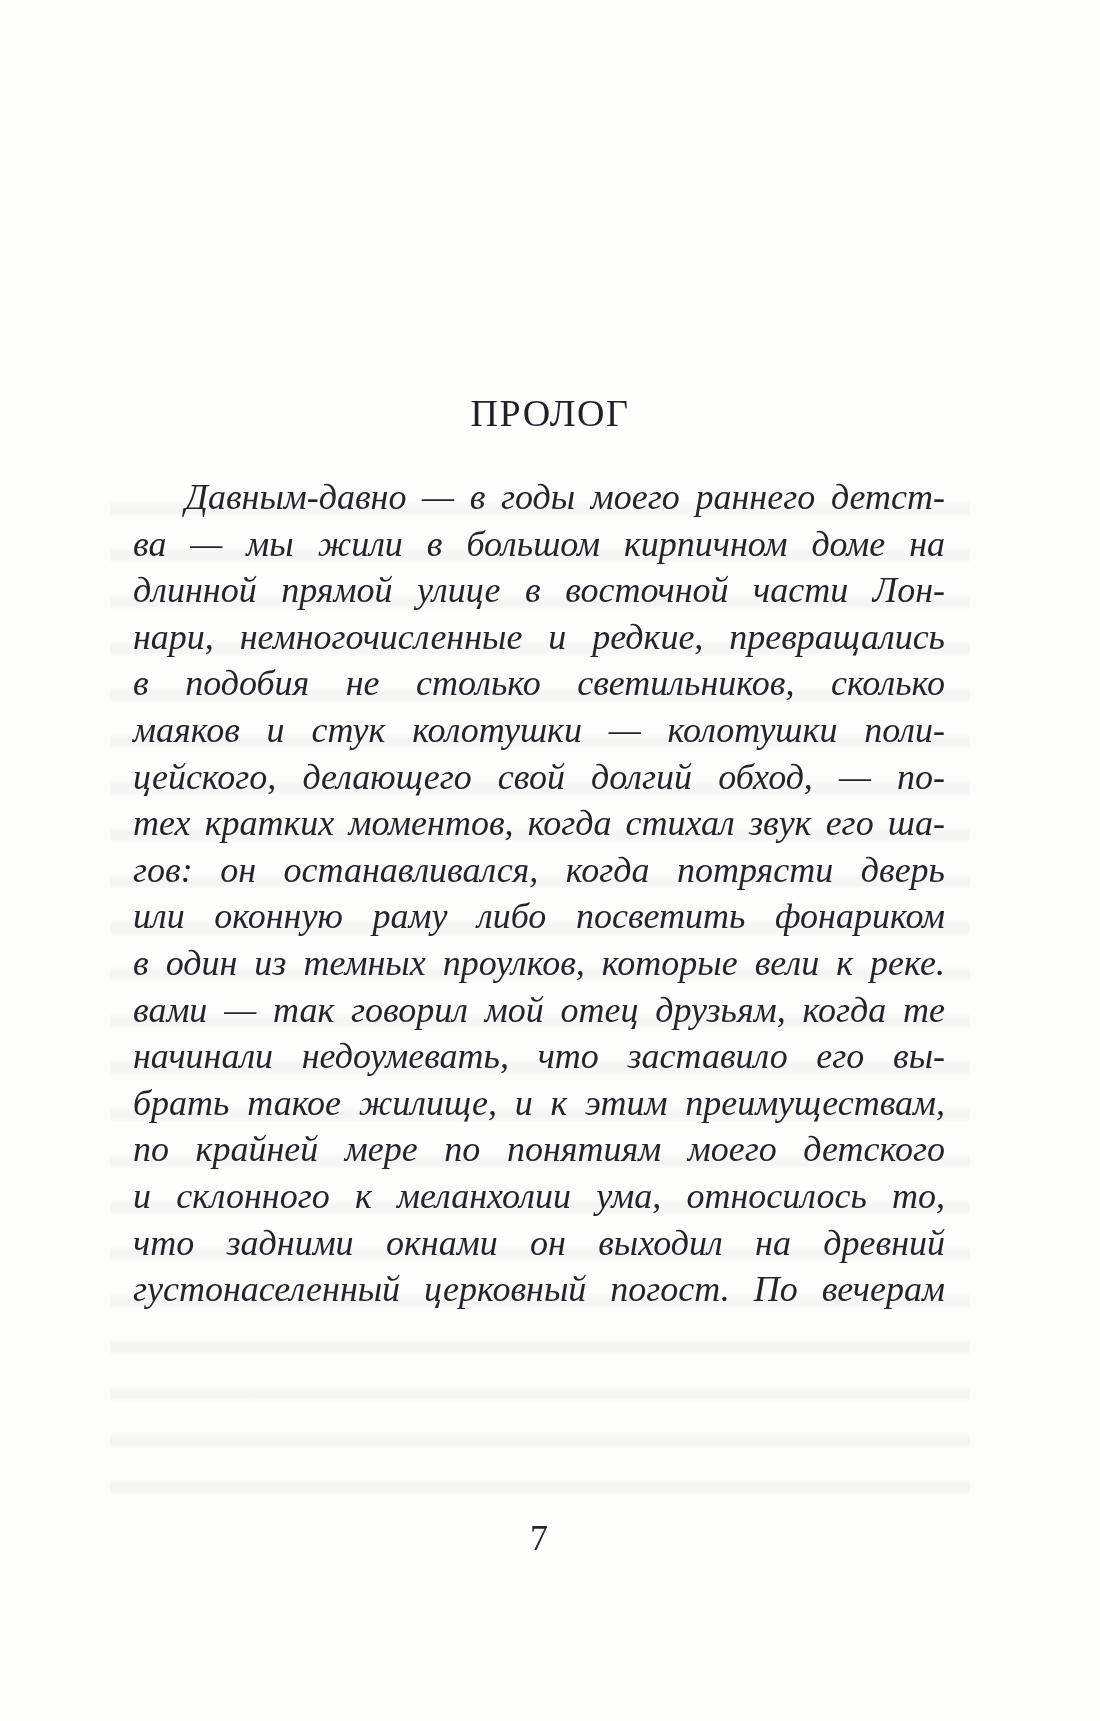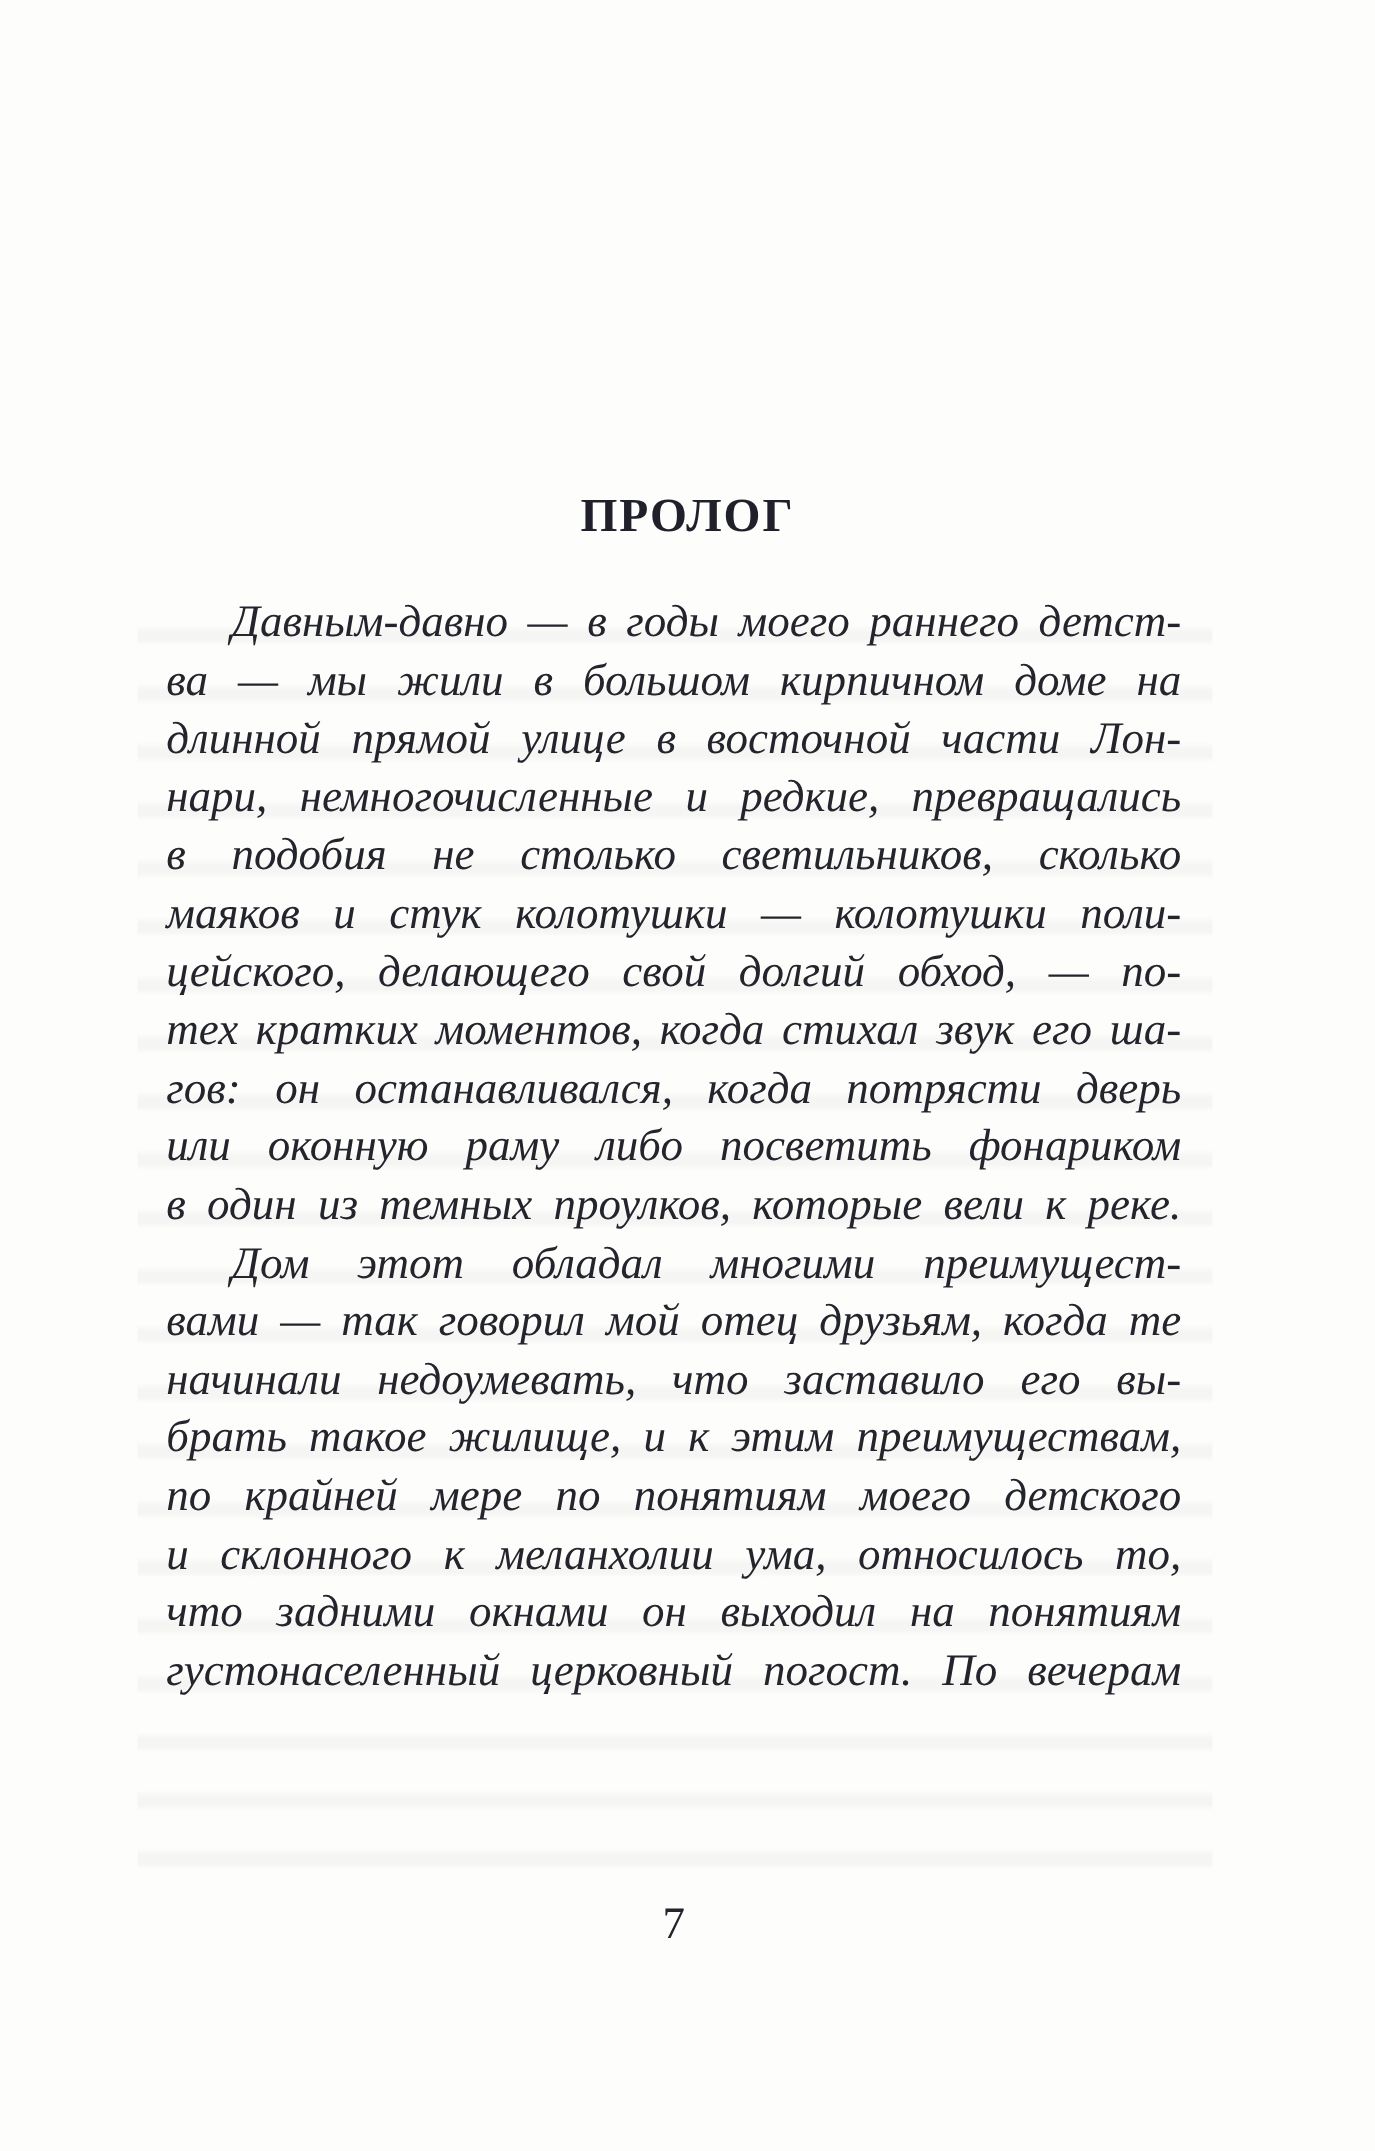--- a/index.html
+++ b/index.html
@@ -39,21 +39,21 @@
     pointer-events: none;
   }
   .chapter-heading {
     position: absolute;
     top: 367px;
     left: 0;
     width: 1100px;
     text-align: center;
     font-size: 38px;
     line-height: 43px;
-    font-weight: bold;
+    font-weight: normal;
     letter-spacing: 1.5px;
     color: #1f2029;
   }
   .text-block {
     position: absolute;
     top: 474px;
     left: 133px;
     width: 812px;
     font-size: 36px;
     line-height: 46.6px;
@@ -97,26 +97,25 @@
     <div class="line">длинной прямой улице в восточной части Лон-</div>
     <div class="line">нари, немногочисленные и редкие, превращались</div>
     <div class="line">в подобия не столько светильников, сколько</div>
     <div class="line">маяков и стук колотушки — колотушки поли-</div>
     <div class="line">цейского, делающего свой долгий обход, — по-</div>
     <div class="line">тех кратких моментов, когда стихал звук его ша-</div>
     <div class="line">гов: он останавливался, когда потрясти дверь</div>
     <div class="line">или оконную раму либо посветить фонариком</div>
     <div class="line">в один из темных проулков, которые вели к реке.</div>
 
-    <div class="line indent">Дом этот обладал многими преимущест-</div>
     <div class="line">вами — так говорил мой отец друзьям, когда те</div>
     <div class="line">начинали недоумевать, что заставило его вы-</div>
     <div class="line">брать такое жилище, и к этим преимуществам,</div>
     <div class="line">по крайней мере по понятиям моего детского</div>
     <div class="line">и склонного к меланхолии ума, относилось то,</div>
-    <div class="line">что задними окнами он выходил на понятиям</div>
+    <div class="line">что задними окнами он выходил на древний</div>
     <div class="line">густонаселенный церковный погост. По вечерам</div>
 
   </div>
 
   <div class="page-number">7</div>
 
 </div>
 
 </body></html>

